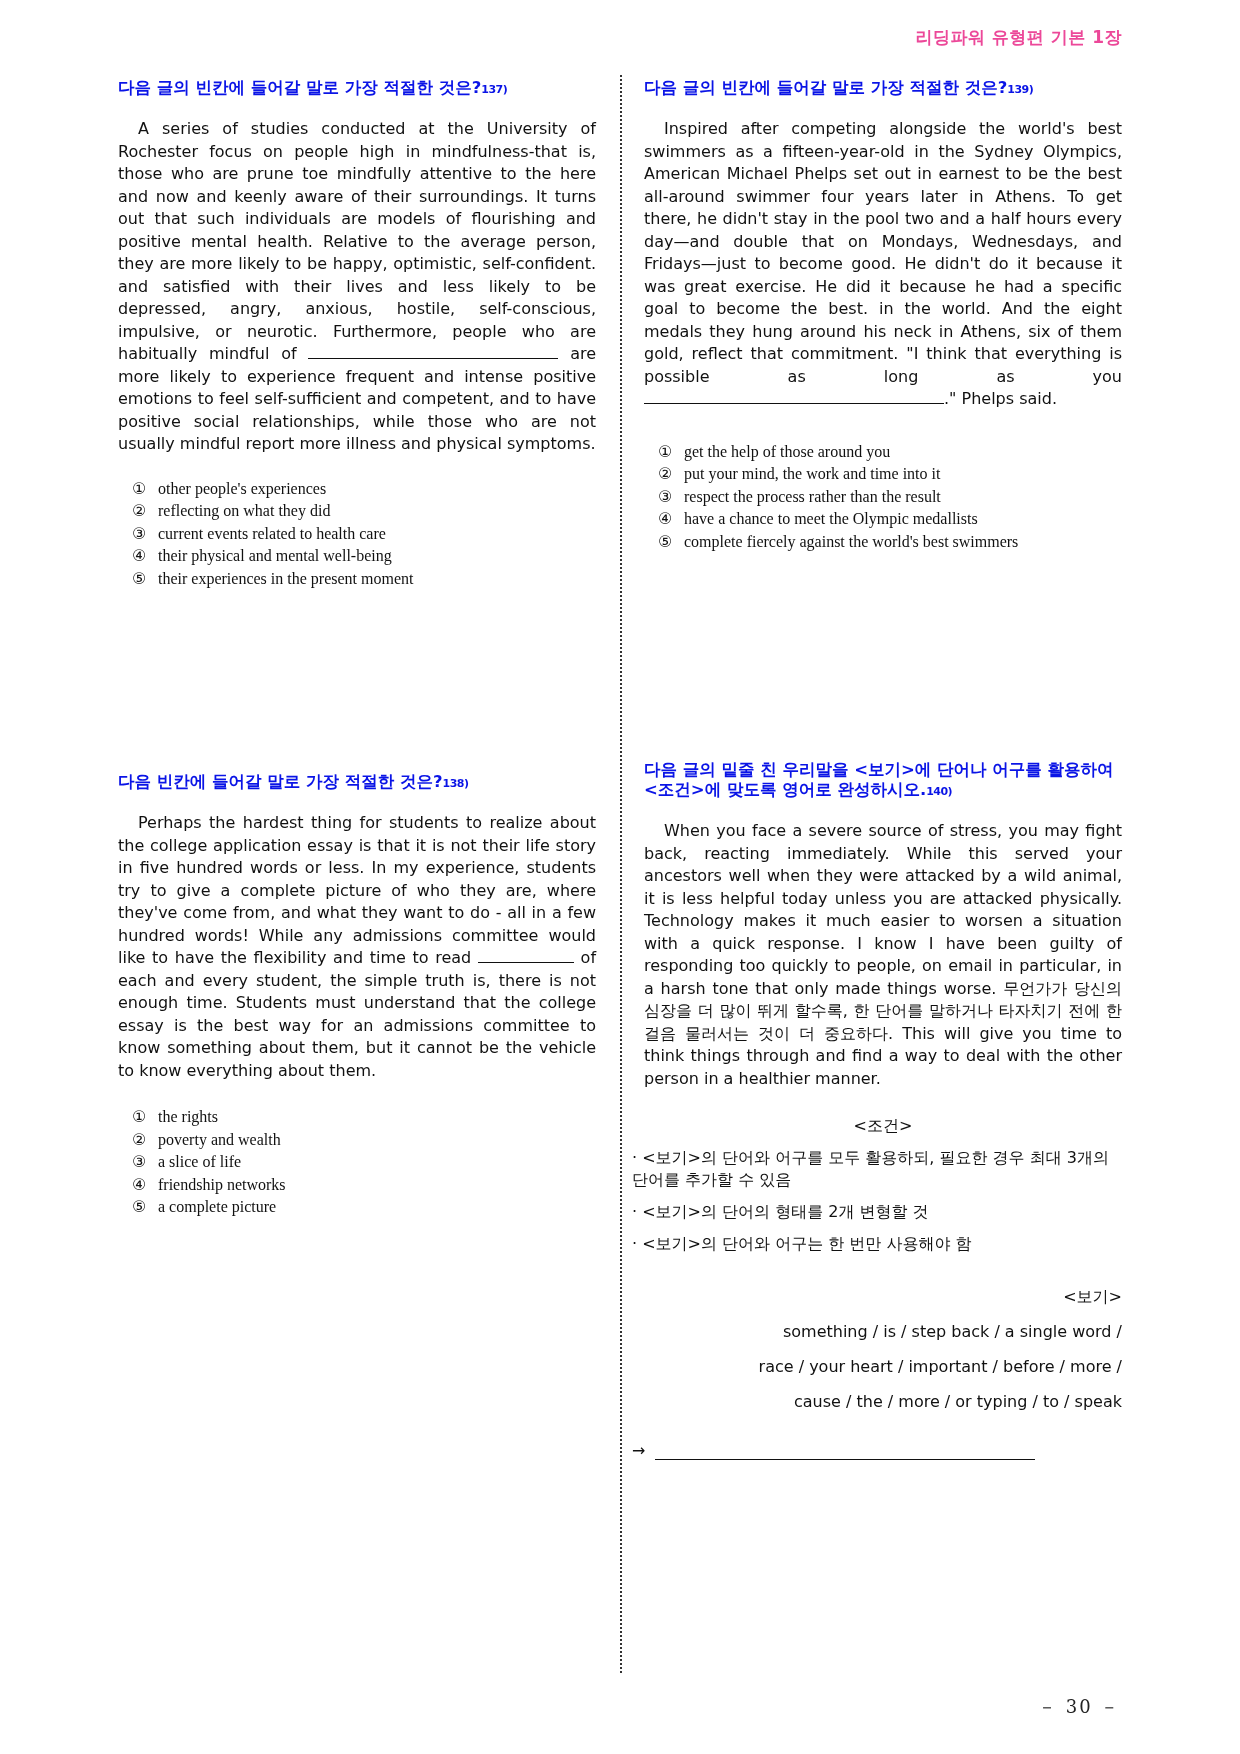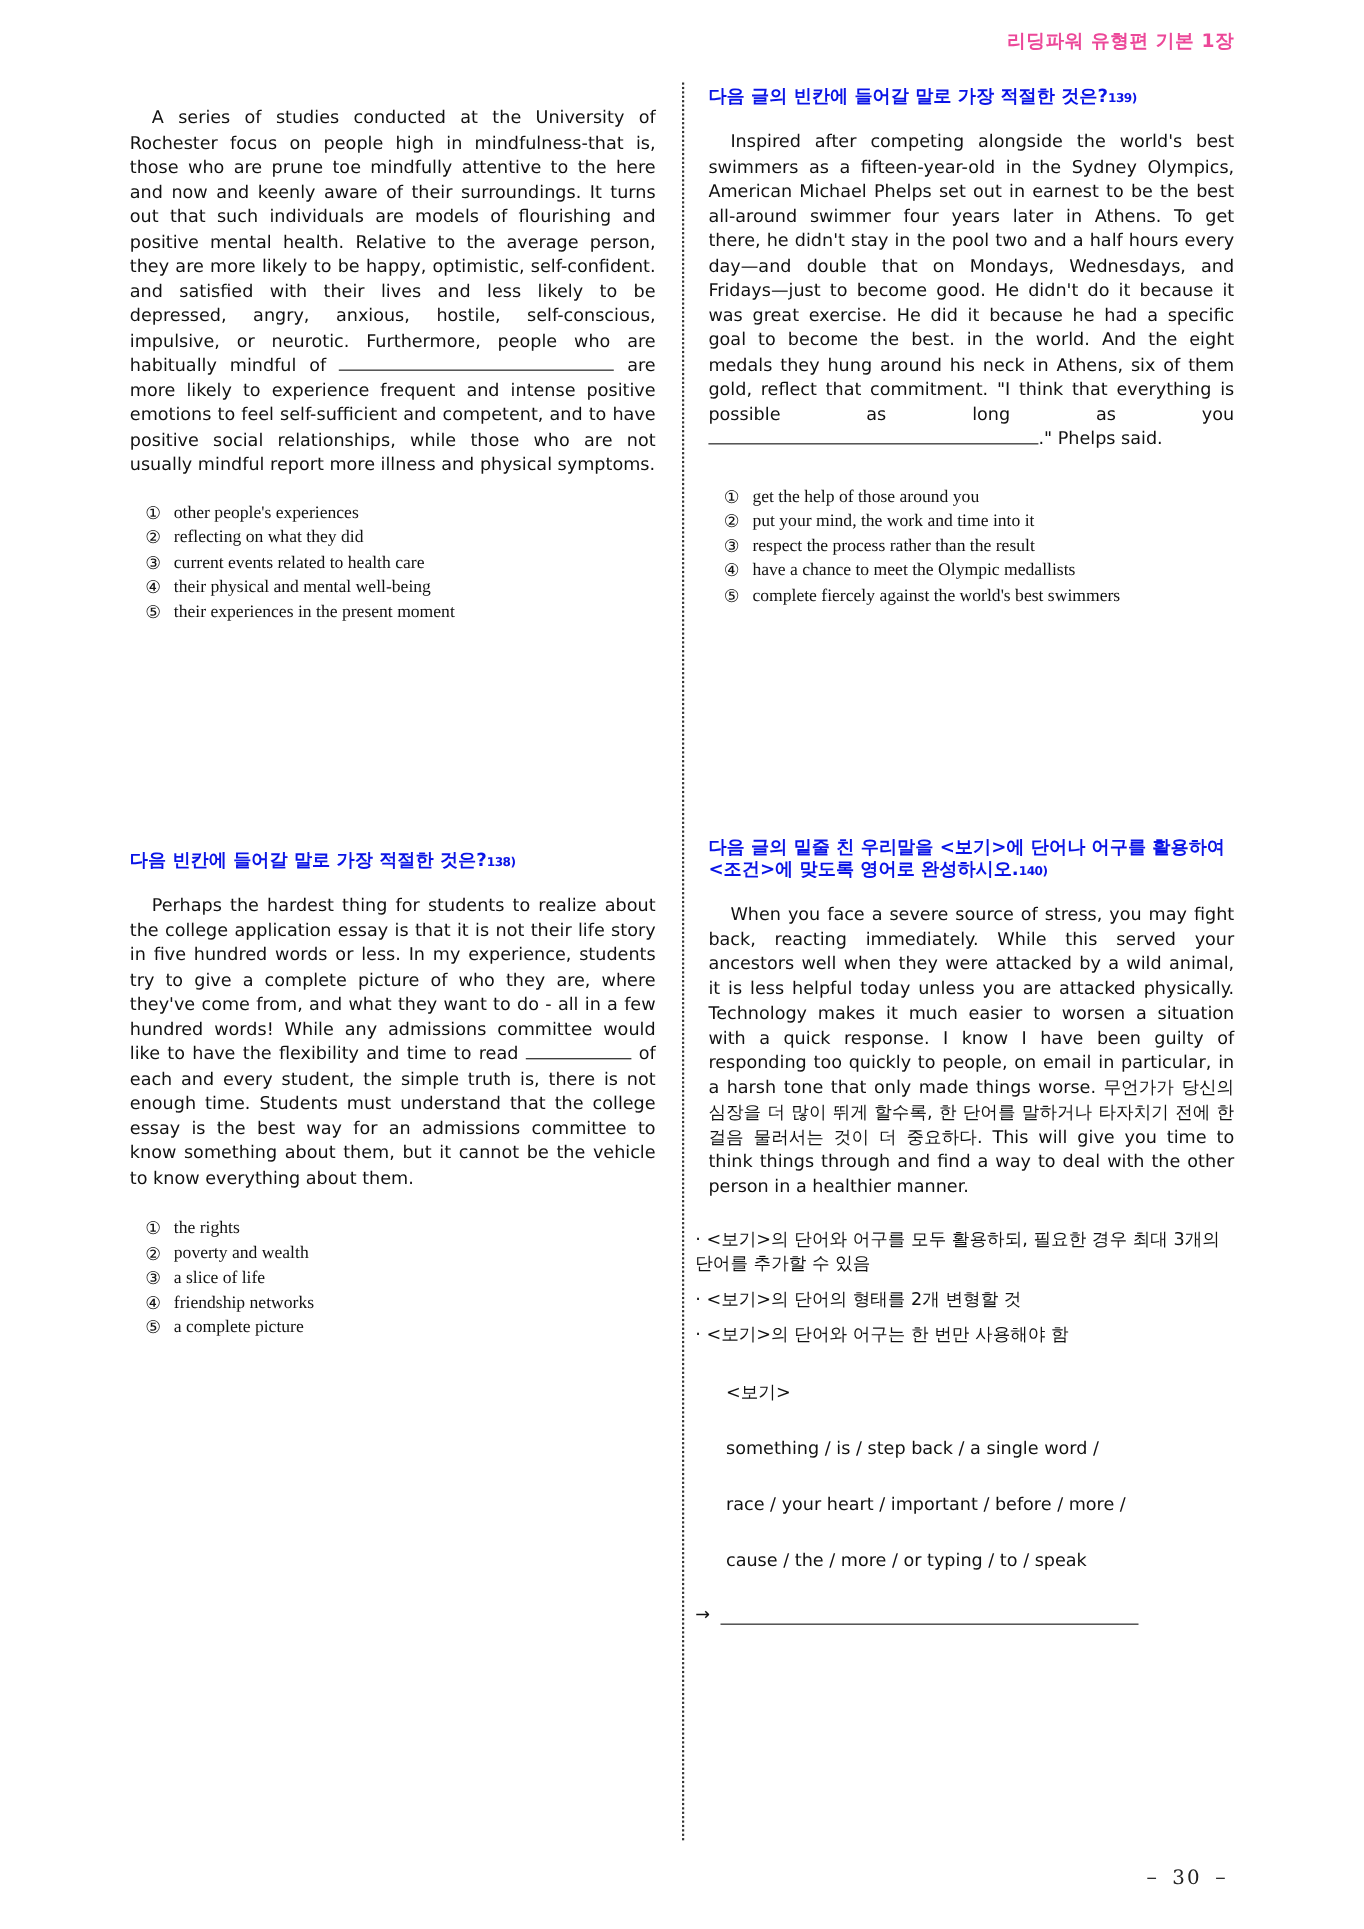--- a/index.html
+++ b/index.html
@@ -17,34 +17,35 @@
   .passage { font-size: 16px; line-height: 22.5px; text-align: justify; margin: 0; }
   .passage .indent { display: inline-block; width: 20px; }
   .blank { display: inline-block; border-bottom: 1.5px solid #111; height: 14px; vertical-align: baseline; }
   .underline-ko { text-underline-offset: 3px; }
   .choices { list-style: none; margin: 0; padding: 0 0 0 14px; font-size: 16px; line-height: 22.5px; }
   .choices li { display: flex; }
   .choices .mark { width: 26px; flex: none; }
   .choices .txt { flex: 1; text-align: justify; font-family: Liberation Serif, serif; }
   .center-title { text-align: center; font-size: 16px; margin: 0; }
   .cond { font-size: 16px; line-height: 22px; margin: 3px; }
-  .bogi-line { text-align: left; font-size: 16px; margin: 16px; line-height: 35px; }
+  .bogi-line { text-align: right; font-size: 16px; margin: 0; line-height: 35px; }
   .answer-line { display: flex; align-items: flex-end; font-size: 16px; }
   .answer-line .rule { display: inline-block; width: 380px; border-bottom: 1.5px solid #111; margin-left: 10px; height: 12px; }
   .footer { position: absolute; top: 1695px; left: 1038px; font-size: 18px; color: #222;
             font-family: "DejaVu Serif", serif; letter-spacing: 2px; }
 </style>
 </head>
 <body>
 
 <div class="header">리딩파워 유형편 기본 1장</div>
 
 <div class="divider"></div>
 
 <div class="col left" style="top:78px;">
+  <p class="q-title"><span>다음 글의 빈칸에 들어갈 말로 가장 적절한 것은?</span><span class="num">137)</span></p>
   <p class="passage" style="margin-top:18px;"><span class="indent"></span><span>A series of studies conducted at the University of Rochester focus on people high in mindfulness-that is, those who are prune toe mindfully attentive to the here and now and keenly aware of their surroundings. It turns out that such individuals are models of flourishing and positive mental health. Relative to the average person, they are more likely to be happy, optimistic, self-confident. and satisfied with their lives and less likely to be depressed, angry, anxious, hostile, self-conscious, impulsive, or neurotic. Furthermore, people who are habitually mindful of</span> <span class="blank" style="width:250px;"></span> <span>are more likely to experience frequent and intense positive emotions to feel self-sufficient and competent, and to have positive social relationships, while those who are not usually mindful report more illness and physical symptoms.</span></p>
   <ul class="choices" style="margin-top:22px;">
     <li>
         <span class="mark">①</span>
         <span class="txt">other people's experiences</span>
       </li>
     <li>
         <span class="mark">②</span>
         <span class="txt">reflecting on what they did</span>
       </li>
@@ -115,20 +116,21 @@
         <span class="txt"> complete fiercely against the world's best swimmers</span>
       </li>
   </ul>
 </div>
 
 <div class="col right" style="top:760px;">
   <p class="q-title"><span>다음 글의 밑줄 친 우리말을 &lt;보기&gt;에 단어나 어구를 활용하여 &lt;조건&gt;에 맞도록 영어로 완성하시오.</span><span class="num">140)</span></p>
   <p class="passage" style="margin-top:18px;"><span class="indent"></span><span>When you face a severe source of stress, you may fight back, reacting immediately. While this served your ancestors well when they were attacked by a wild animal, it is less helpful today unless you are attacked physically. Technology makes it much easier to worsen a situation with a quick response. I know I have been guilty of responding too quickly to people, on email in particular, in a harsh tone that only made things worse.</span> <span class="underline-ko">무언가가 당신의 심장을 더 많이 뛰게 할수록, 한 단어를 말하거나 타자치기 전에 한 걸음 물러서는 것이 더 중요하다.</span> <span>This will give you time to think things through and find a way to deal with the other person in a healthier manner.</span></p>
 
   <div style="margin-top:26px;">
+    <p class="center-title">&lt;조건&gt;</p>
     <p class="cond" style="margin-top:10px; margin-left:-12px;">· &lt;보기&gt;의 단어와 어구를 모두 활용하되, 필요한 경우 최대 3개의 단어를 추가할 수 있음</p>
     <p class="cond" style="margin-top:10px; margin-left:-12px;">· &lt;보기&gt;의 단어의 형태를 2개 변형할 것</p>
     <p class="cond" style="margin-top:10px; margin-left:-12px;">· &lt;보기&gt;의 단어와 어구는 한 번만 사용해야 함</p>
   </div>
 
   <div style="margin-top:24px;">
     <p class="bogi-line">&lt;보기&gt;</p>
     <p class="bogi-line">something / is / step back / a single word /</p>
     <p class="bogi-line">race / your heart / important / before / more /</p>
     <p class="bogi-line">cause / the / more / or typing / to / speak</p>

